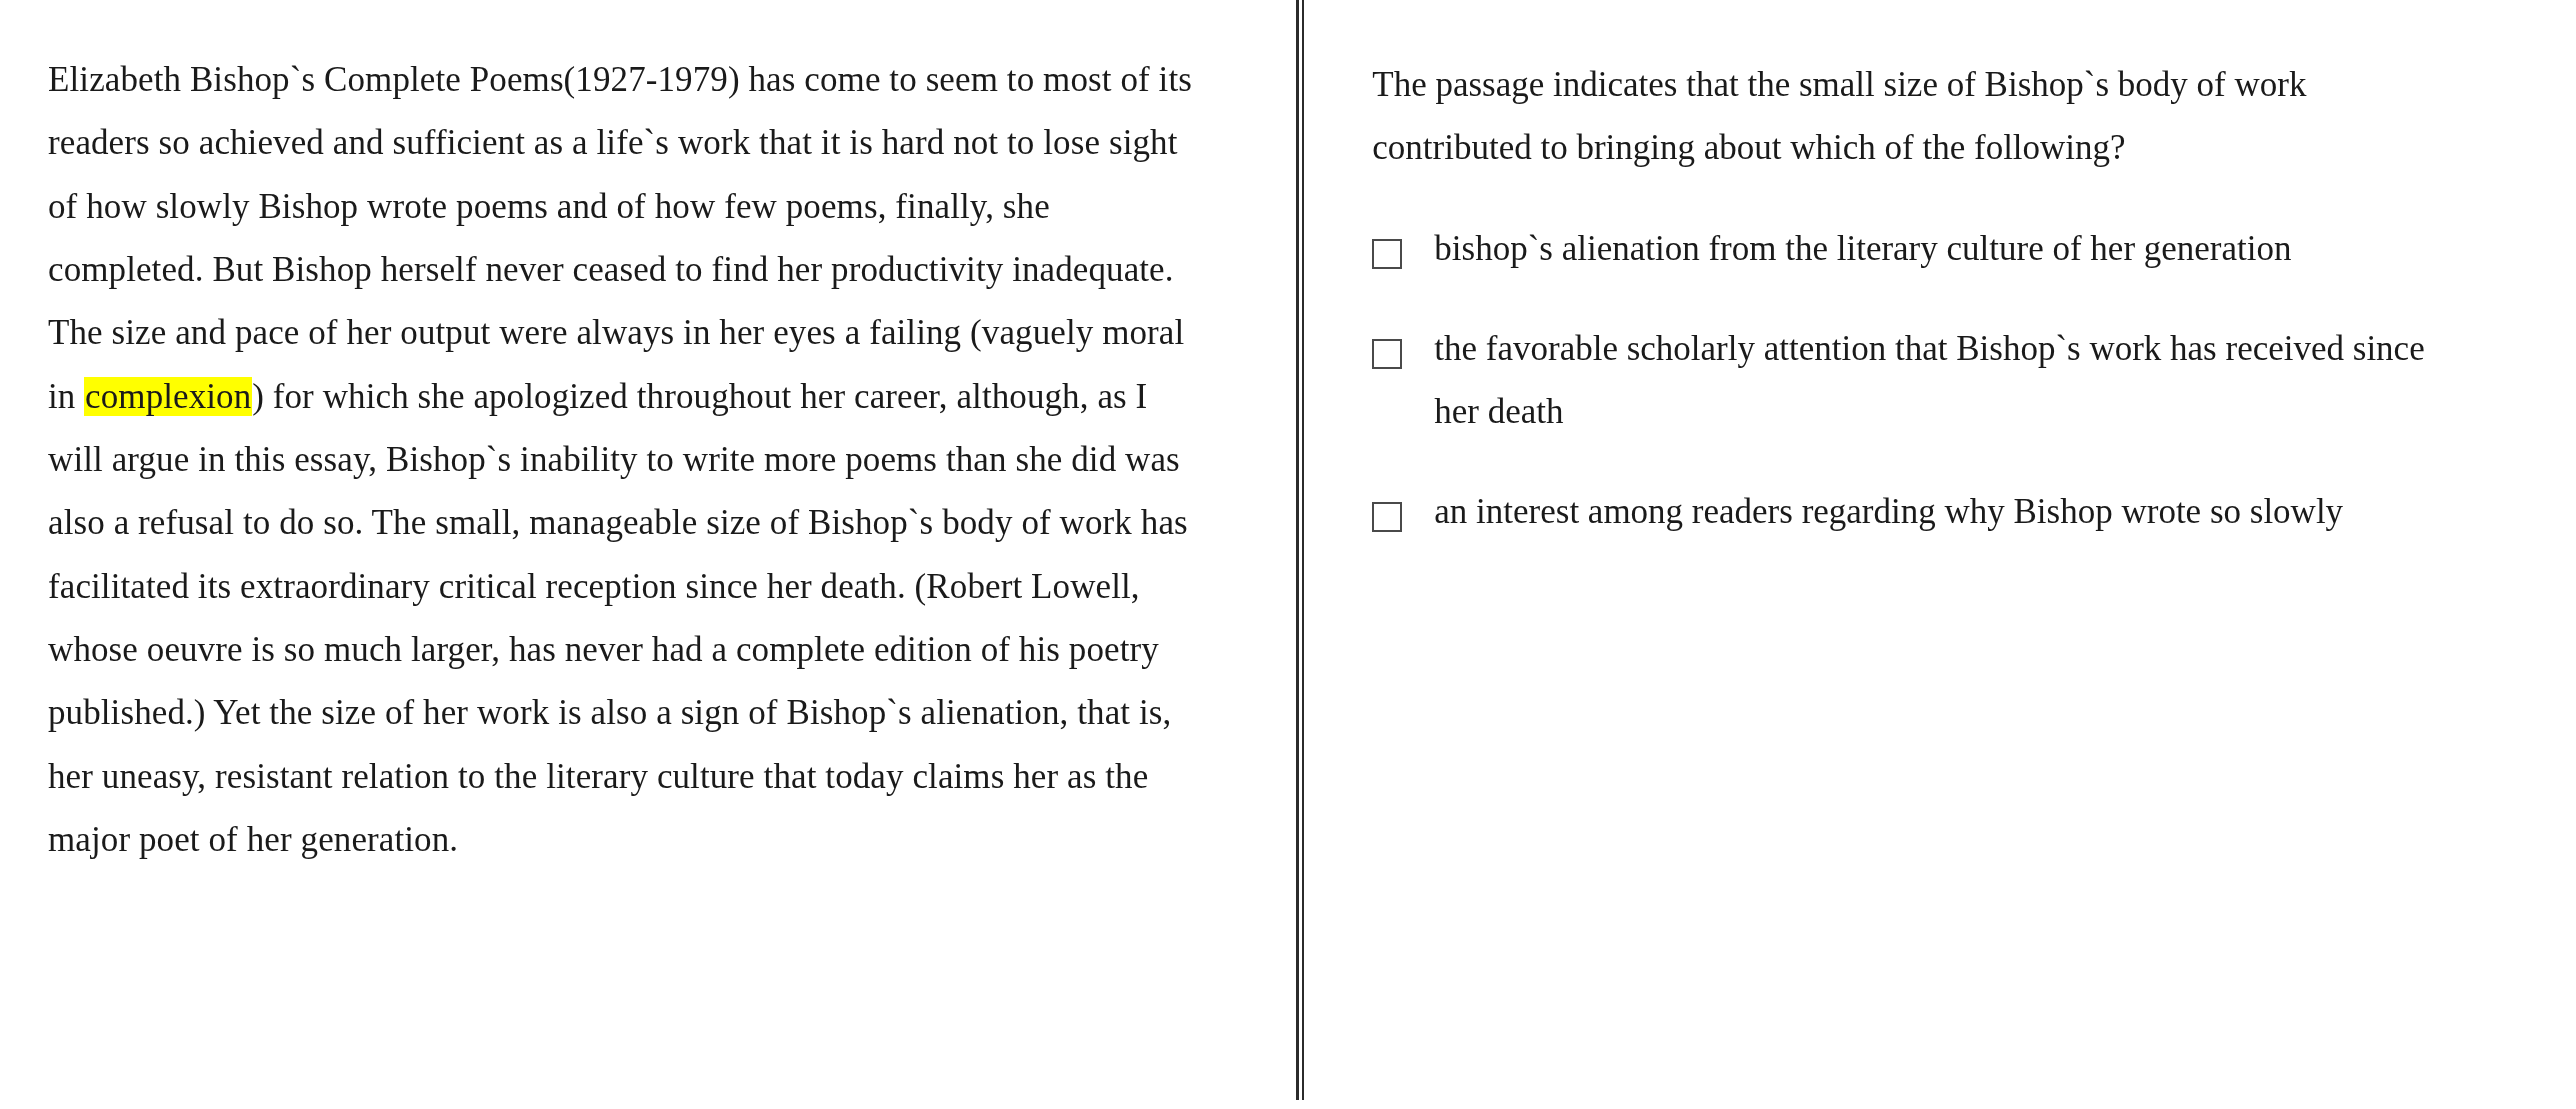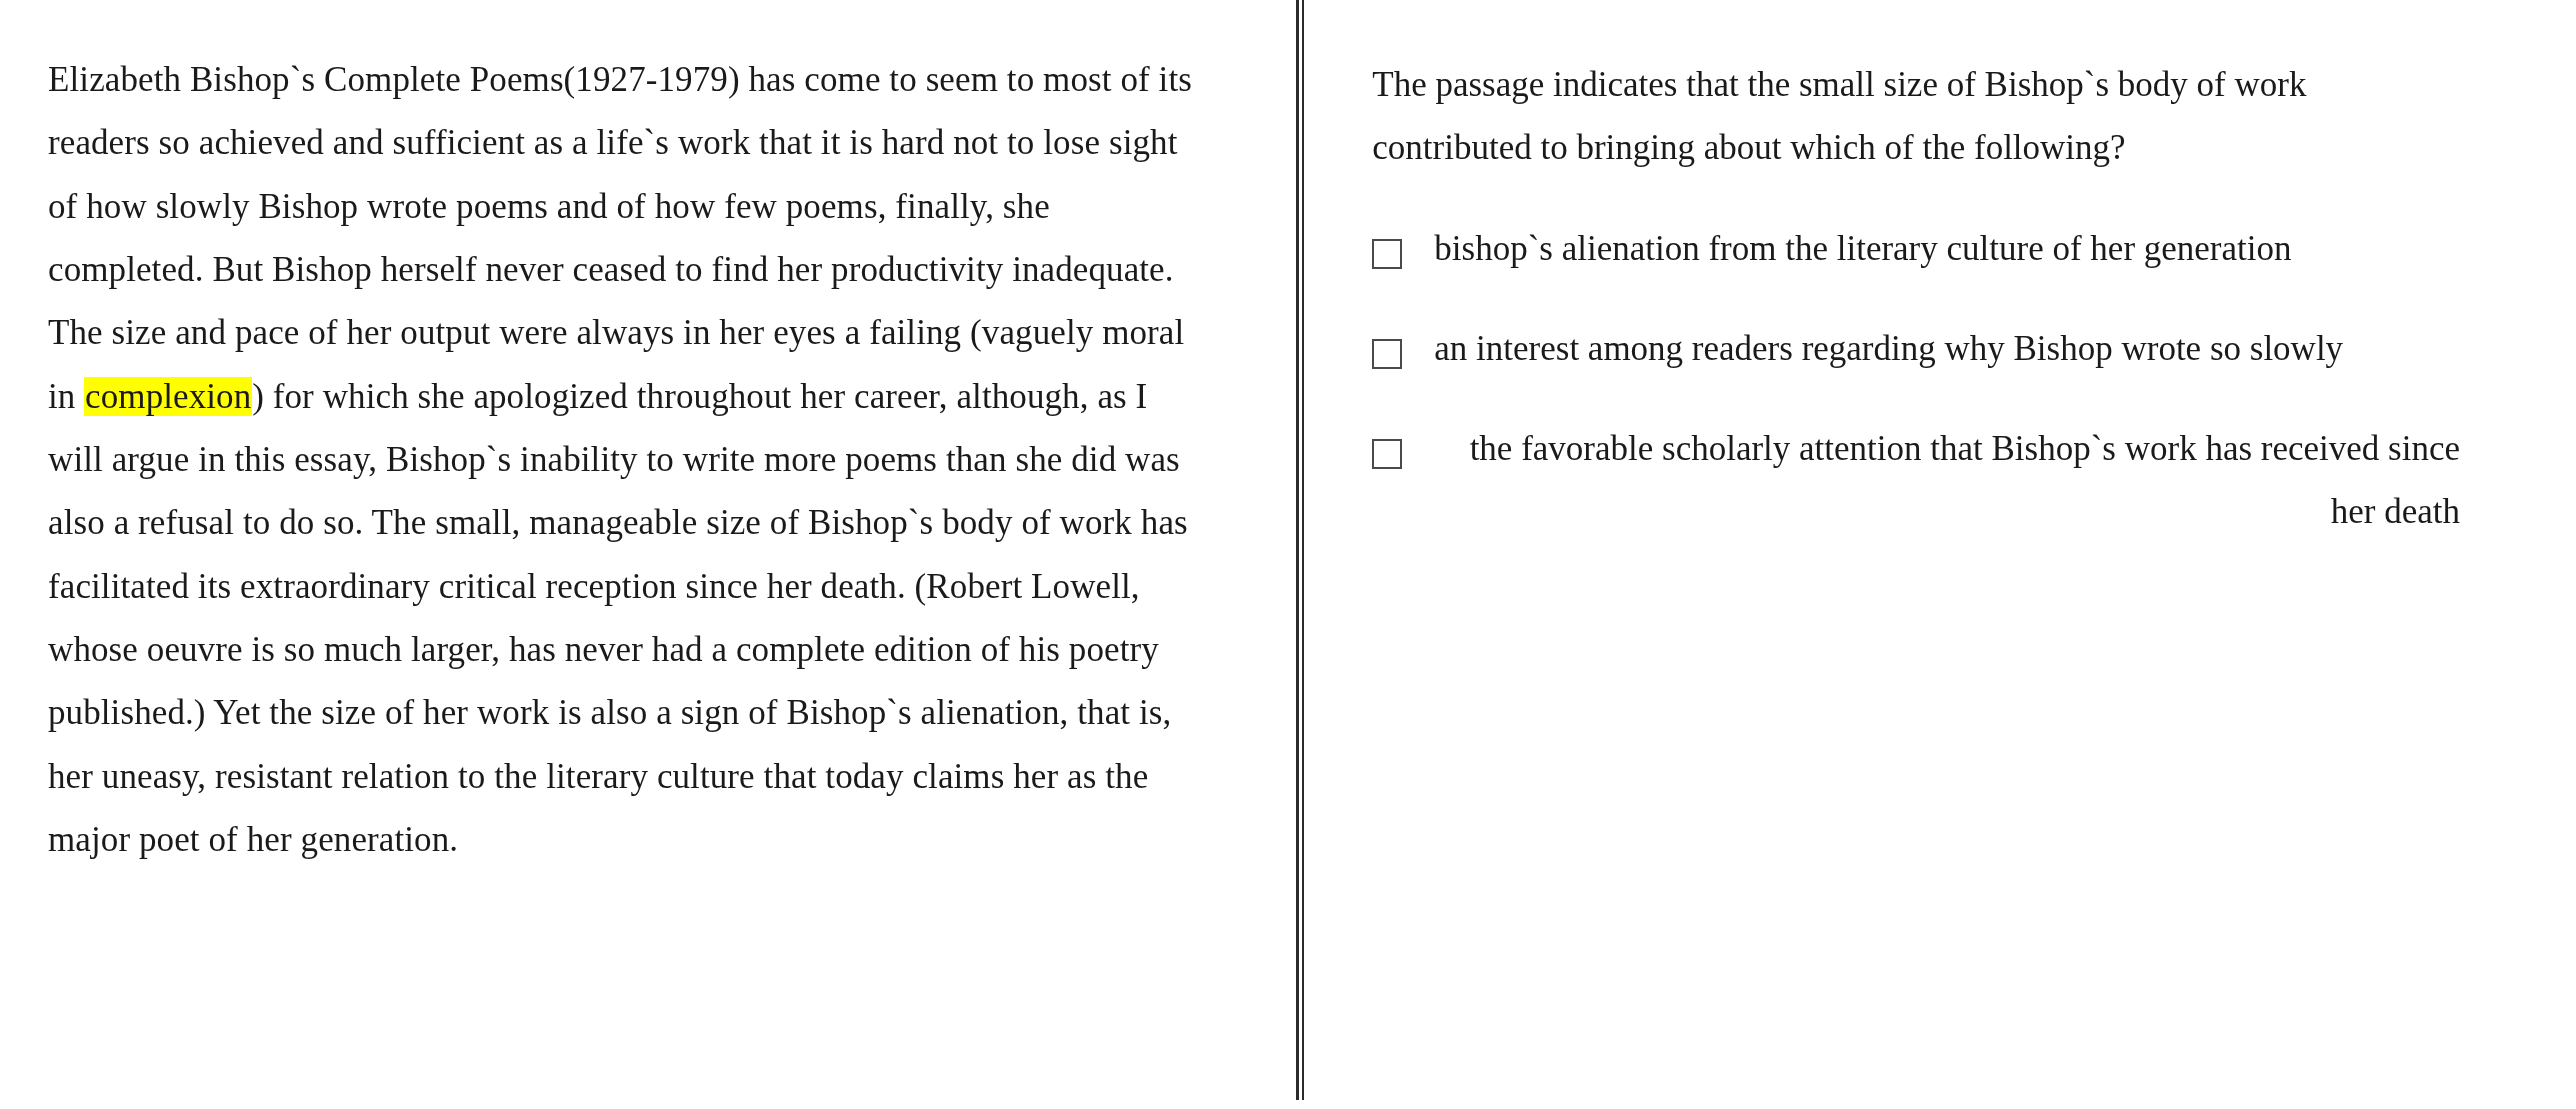--- a/index.html
+++ b/index.html
@@ -66,21 +66,20 @@
 
   .choices {
     margin: 0;
     padding: 0;
     list-style: none;
   }
   .choice {
     display: flex;
     align-items: flex-start;
     margin-bottom: 37px;
-    text-align: right;
   }
   .checkbox {
     width: 30px;
     height: 30px;
     border: 2.5px solid #4a4a4a;
     background: #ffffff;
     flex: 0 0 auto;
     margin-top: 21.6px;
     margin-right: 32px;
     box-sizing: border-box;
@@ -108,23 +107,23 @@
   <div class="question-pane">
     <p class="question-stem">The passage indicates that the small size of Bishop`s body of work contributed to bringing about which of the following?</p>
 
     <ul class="choices">
       <li class="choice">
         <span class="checkbox"></span>
         <span class="choice-text">bishop`s alienation from the literary culture of her generation</span>
       </li>
       <li class="choice">
         <span class="checkbox"></span>
-        <span class="choice-text">an interest among readers regarding why Bishop wrote so slowly</span>
+        <span class="choice-text">the favorable scholarly attention that Bishop`s work has received since her death</span>
       </li>
       <li class="choice">
         <span class="checkbox"></span>
-        <span class="choice-text">the favorable scholarly attention that Bishop`s work has received since her death</span>
+        <span class="choice-text">an interest among readers regarding why Bishop wrote so slowly</span>
       </li>
     </ul>
   </div>
 
 </div>
 
 
 </body></html>

